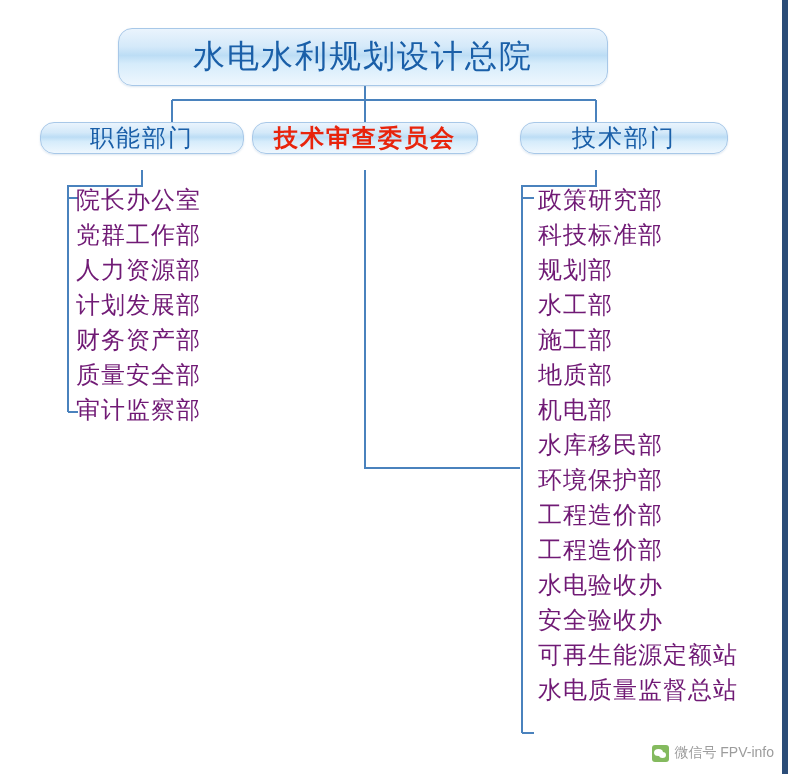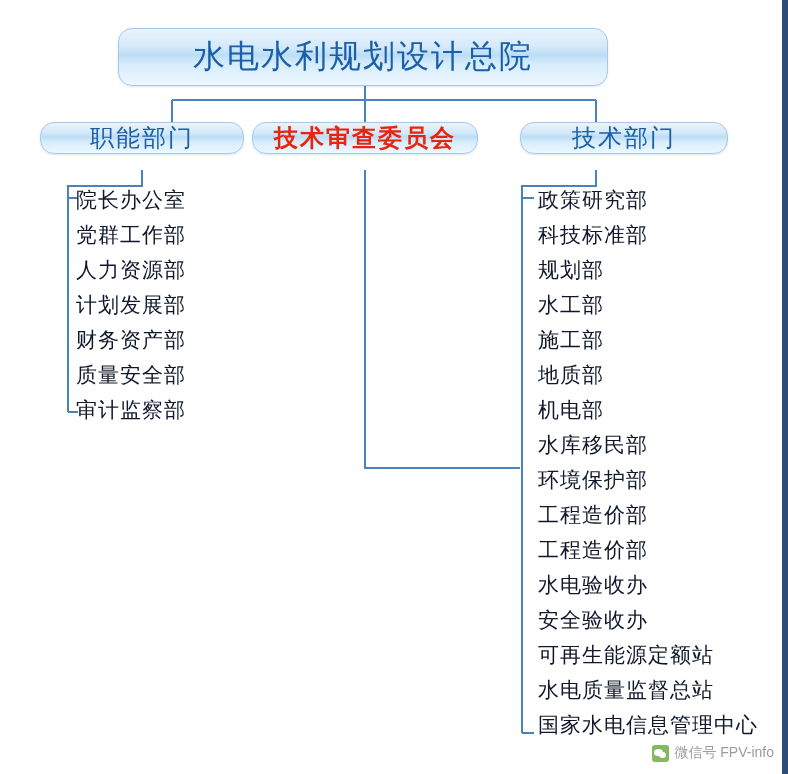--- a/index.html
+++ b/index.html
@@ -60,22 +60,22 @@
   }
   #node-tech {
     left: 492px;
     top: 122px;
     width: 208px;
     color: #1a5fa8;
     margin-left: 28px;
   }
   .leaf-list {
     position: absolute;
-    color: #0f172a;
-    font-size: 21px;
+    color: #701a75;
+    font-size: 24px;
     letter-spacing: 1px;
     line-height: 35px;
     white-space: nowrap;
   }
   #list-func {
     left: 76px;
     top: 182px;
   }
   #list-tech {
     left: 538px;
@@ -185,21 +185,20 @@
   <div>地质部</div>
   <div>机电部</div>
   <div>水库移民部</div>
   <div>环境保护部</div>
   <div>工程造价部</div>
   <div>工程造价部</div>
   <div>水电验收办</div>
   <div>安全验收办</div>
   <div>可再生能源定额站</div>
   <div>水电质量监督总站</div>
-  <div>国家水电信息管理中心</div>
 </div>
 
 <div class="watermark">
   <span class="wm-logo"></span>
   <span>微信号 FPV-info</span>
 </div>
 
 <div class="sidebar-strip"></div>
 
 </body></html>

